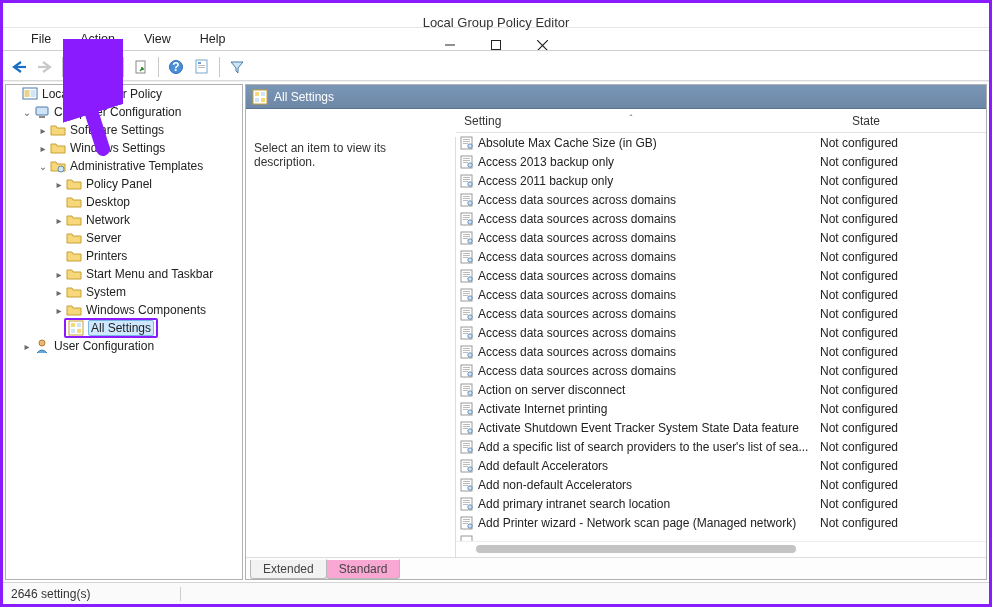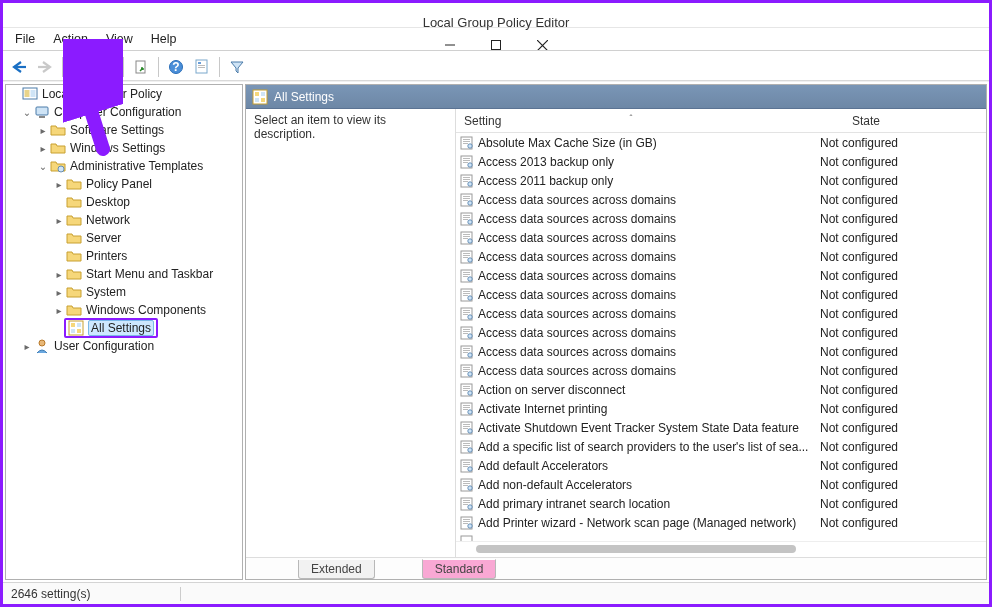--- a/index.html
+++ b/index.html
@@ -8,21 +8,21 @@
 
   
   .titlebar { height: 22px; display: flex; align-items: center; padding: 12px 6px; border-bottom: 1px solid #e6e6e6; flex-direction: column; }
   .titlebar .app-icon { width: 16px; height: 16px; margin-right: 6px; }
   .titlebar .title { font-size: 13px; color: #333; flex: 0 0 auto; }
   .titlebar .spacer { flex: 1; }
   .win-controls { display: flex; }
   .win-btn { width: 46px; height: 30px; display: flex; align-items: center; justify-content: center; color: #222; }
 
   
-  .menubar { height: 22px; display: flex; align-items: center; padding: 0 4px; gap: 2px; }
+  .menubar { height: 22px; display: flex; align-items: center; padding: 0 4px; gap: 13px; margin-left: 16px; }
   .menubar .menu-item { padding: 2px 8px; font-size: 12.5px; color: #222; }
   .menubar-bottom { border-bottom: 1px solid #d0d0d0; margin-bottom: 2px; }
 
   
   .toolbar { height: 28px; display: flex; align-items: center; padding: 2px 4px; gap: 2px; border-bottom: 1px solid #d9d9d9; }
   .tool-btn { width: 24px; height: 24px; display: flex; align-items: center; justify-content: center; border: 1px solid transparent; }
   .tool-sep { width: 1px; height: 20px; background: #c8c8c8; margin: 0 3px; }
 
   
   .main { flex: 1; display: flex; overflow: hidden; border-top: 1px solid #f0f0f0; }
@@ -41,40 +41,40 @@
   .tree .selected > .node .hl { background: #cde8ff; border: 1px solid #7ab8e8; border-radius: 2px; padding: 0 2px; }
 
   
   .purple-box { border: 2px solid #8b1bff; border-radius: 2px; padding: 0 2px; margin-left: -2px; display: inline-flex; align-items: center; }
 
   
   .content-header { height: 24px; background: linear-gradient(#7a96b6, #6d87a6); color: #fff; display: flex; align-items: center; padding: 0 6px; gap: 6px; font-size: 13px; border-bottom: 1px solid #5b7393; }
 
   
   .content-body { flex: 1; display: flex; overflow: hidden; }
-  .desc-col { width: 210px; padding: 4px 8px; color: #333; border-right: 1px solid #ddd; }
+  .desc-col { width: 210px; padding: 4px 8px; color: #333; border-right: 1px solid #ddd; margin-top: 28px; }
   .list-col { flex: 1; display: flex; flex-direction: column; overflow: hidden; }
   .list-header { display: flex; height: 24px; border-bottom: 1px solid #e3e3e3; align-items: center; color: #333; }
   .list-header .col { padding: 0 8px; position: relative; }
   .list-header .sort-arrow { position: absolute; left: 50%; top: -1px; transform: translateX(-50%); font-size: 9px; color: #6a6a6a; }
   .col-setting { flex: 0 0 350px; }
   .col-state { flex: 0 0 120px; text-align: center; }
   .list-rows { flex: 1; overflow-y: auto; }
   .list-row { display: flex; align-items: center; height: 19px; padding-left: 4px; }
   .list-row .ricon { width: 14px; height: 14px; margin-right: 4px; flex-shrink: 0; }
   .list-row .rsetting { flex: 0 0 342px; overflow: hidden; text-overflow: ellipsis; white-space: nowrap; color: #222; }
   .list-row .rstate { flex: 0 0 120px; color: #222; }
 
   
   .hscroll { height: 16px; border-top: 1px solid #eee; position: relative; }
   .hscroll .thumb { position: absolute; left: 20px; top: 3px; width: 320px; height: 8px; background: #c4c4c4; border-radius: 4px; }
 
   
   .tab-strip { height: 22px; display: flex; align-items: flex-end; padding-left: 4px; border-top: 1px solid #ddd; background: #fdfdfd; }
-  .tab { border: 1px solid #b8b8b8; border-top: none; border-radius: 0 0 3px 3px; padding: 2px 12px; margin-right: -1px; background: #f2f2f2; color: #444; font-size: 12px; margin-left: 48px; }
+  .tab { border: 1px solid #b8b8b8; border-top: none; border-radius: 0 0 3px 3px; padding: 2px 12px; margin-right: -1px; background: #f2f2f2; color: #444; font-size: 12px; }
   .tab.active { background: #f9a8d4; border-top: 1px solid #fff; margin-top: -1px; }
 
   
   .statusbar { height: 22px; border-top: 1px solid #d4d4d4; display: flex; align-items: center; padding: 0 8px; color: #333; background: #fafafa; }
   .statusbar .sb-sep { width: 1px; height: 14px; background: #ccc; margin-left: 90px; }
 
   
   .list-rows::-webkit-scrollbar { width: 16px; }
   .list-rows::-webkit-scrollbar-thumb { background: #c4c4c4; border-radius: 4px; border: 3px solid #fff; }
 

